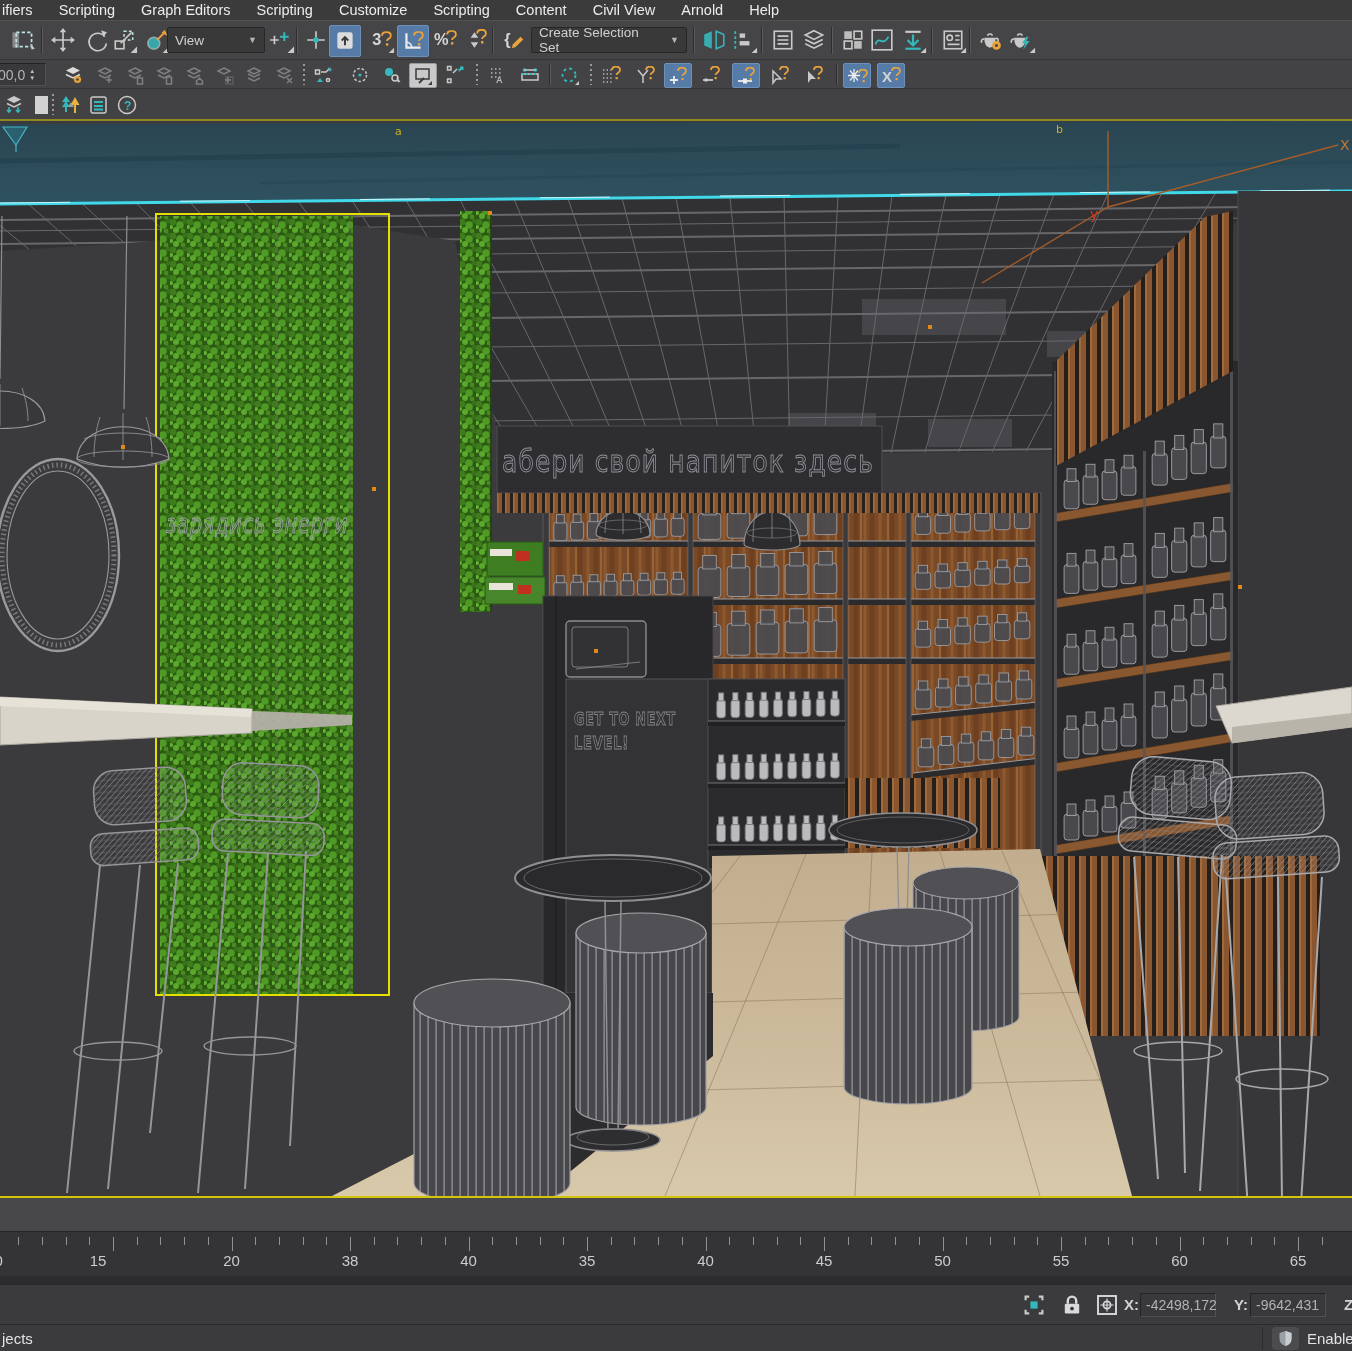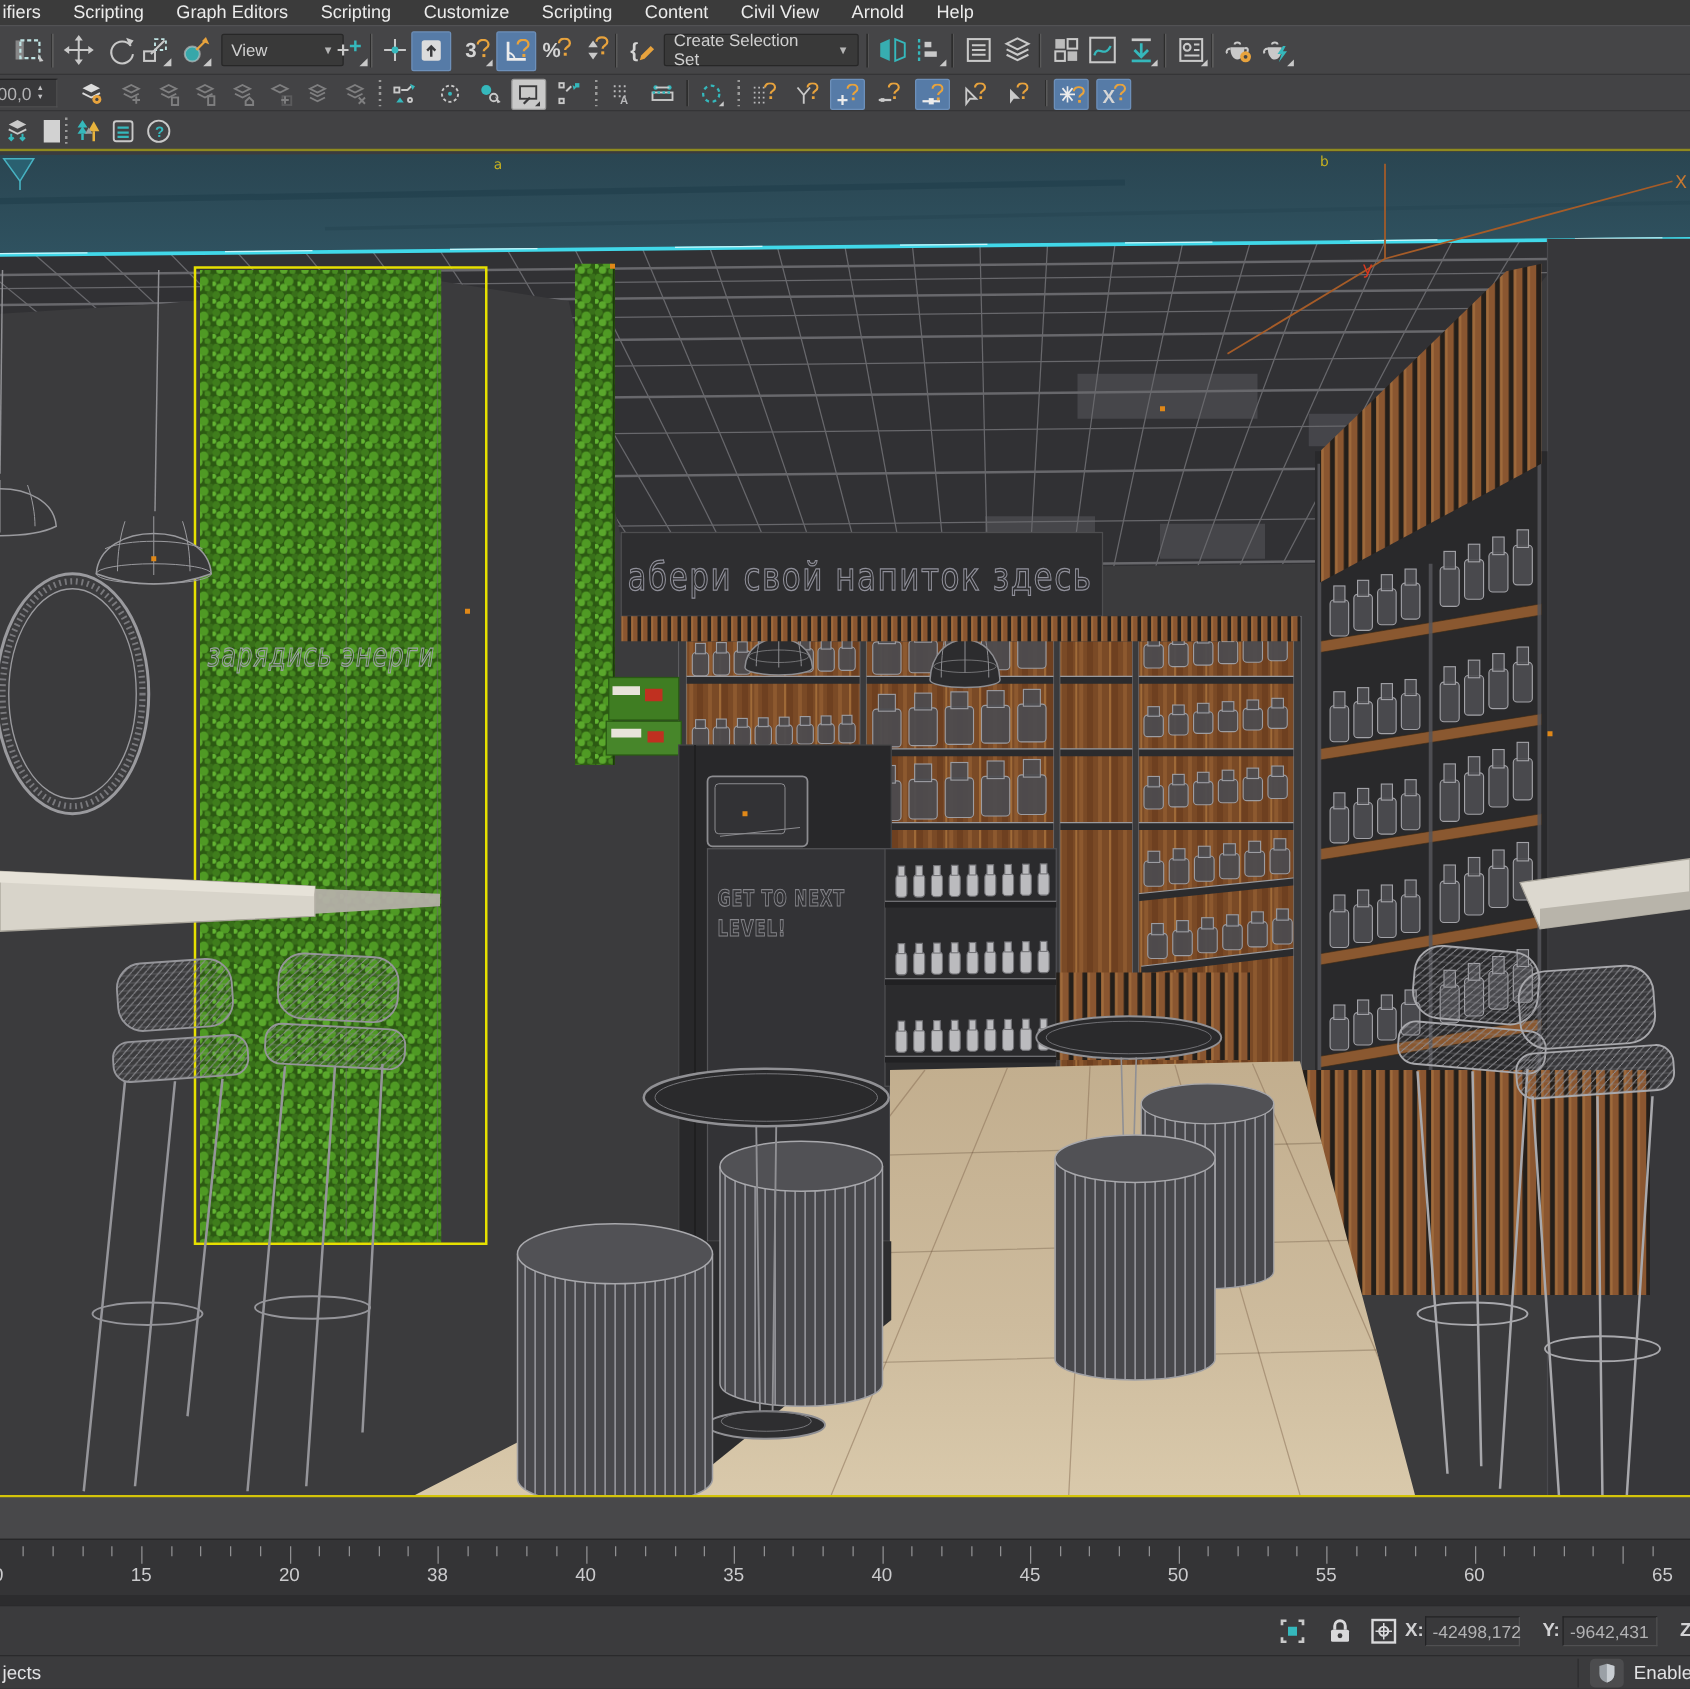--- a/index.html
+++ b/index.html
@@ -122,21 +122,21 @@
       </span>
     <span class="tbi" style="left:141px">
         <svg viewBox="0 0 22 22">
           <circle cx="9" cy="14" r="5.5" fill="#35b8bc" opacity=".85"></circle>
           <circle cx="9" cy="14" r="5.5" class="s" opacity=".6"></circle>
           <path d="M12 11L19 4" class="o"></path>
           <path d="M19 1.5l2.5 5.5-5.5-2.5z" class="of"></path>
           <path d="M23 23L23 17L17 23Z" class="f"></path>
         </svg>
       </span>
-    <div class="dd" style="left:177px;width:98px">
+    <div class="dd" style="left:167px;width:98px">
       <span>View</span>
       <span class="arr">▼</span>
     </div>
     <span class="tbi" style="left:266px">
         <svg viewBox="0 0 22 22">
           <path d="M5 7v8M1 11h8" stroke="#c9c9c9" stroke-width="1.6" fill="none"></path>
           <path d="M14 4v8M10 8h8" stroke="#35b8bc" stroke-width="1.8" fill="none"></path>
           <path d="M23 23L23 17L17 23Z" class="f"></path>
         </svg>
       </span>
@@ -1171,31 +1171,31 @@
         <div class="tick" style="left: 1132.1px; height: 8px;"></div>
         <div class="tick" style="left: 1155.8px; height: 8px;"></div>
         <div class="tick" style="left: 1179.5px; height: 14px;"></div>
         <div class="tick" style="left: 1203.2px; height: 8px;"></div>
         <div class="tick" style="left: 1226.9px; height: 8px;"></div>
         <div class="tick" style="left: 1250.6px; height: 8px;"></div>
         <div class="tick" style="left: 1274.3px; height: 8px;"></div>
         <div class="tick" style="left: 1298px; height: 14px;"></div>
         <div class="tick" style="left: 1321.7px; height: 8px;"></div>
         <div class="tlab" style="left: -5.5px;">10</div>
-        <div class="tlab" style="left: 113px;">15</div>
+        <div class="tlab" style="left: 98px;">15</div>
         <div class="tlab" style="left: 231.5px;">20</div>
         <div class="tlab" style="left: 350px;">38</div>
         <div class="tlab" style="left: 468.5px;">40</div>
         <div class="tlab" style="left: 587px;">35</div>
         <div class="tlab" style="left: 705.5px;">40</div>
         <div class="tlab" style="left: 824px;">45</div>
         <div class="tlab" style="left: 942.5px;">50</div>
         <div class="tlab" style="left: 1061px;">55</div>
         <div class="tlab" style="left: 1179.5px;">60</div>
-        <div class="tlab" style="left: 1298px; margin-left: 32px;">65</div>
+        <div class="tlab" style="left: 1298px;">65</div>
       </div>
     <div class="strip"></div>
   </div>
 
   <div id="status" class="bar">
     <span class="sticon" style="left:1022px">
       <svg viewBox="0 0 20 20">
           <path d="M3 6V3h3M14 3h3v3M17 14v3h-3M6 17H3v-3" stroke="#c9c9c9" stroke-width="1.8" fill="none"></path>
           <rect x="7" y="7" width="6" height="6" fill="#35b8bc"></rect>
         </svg>

